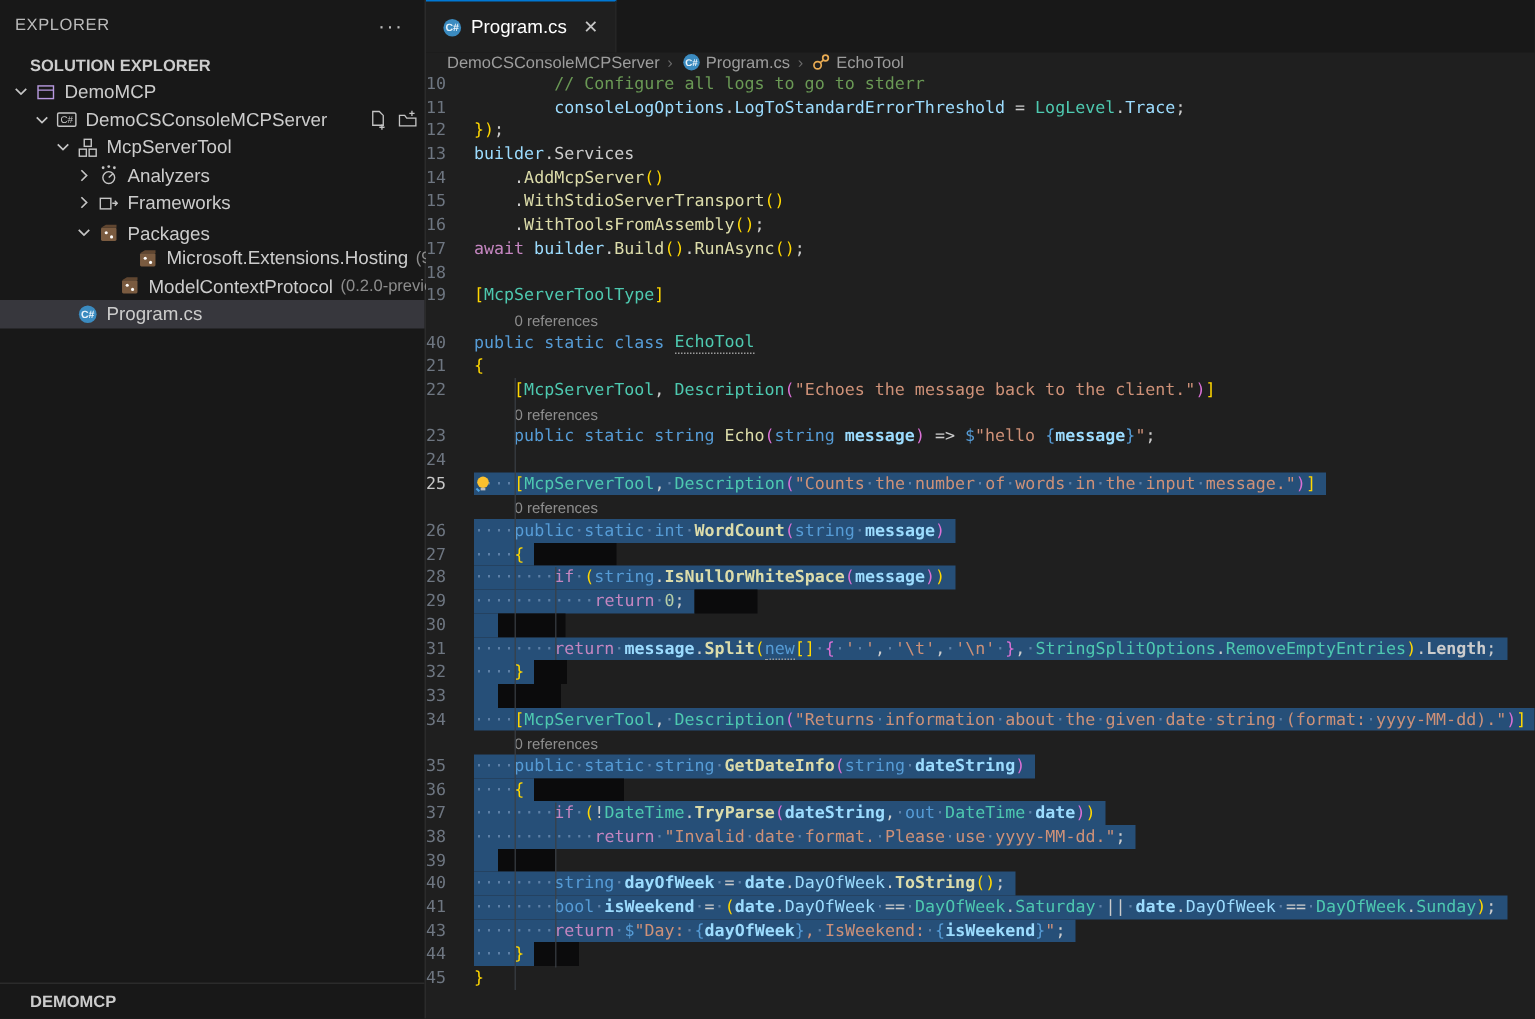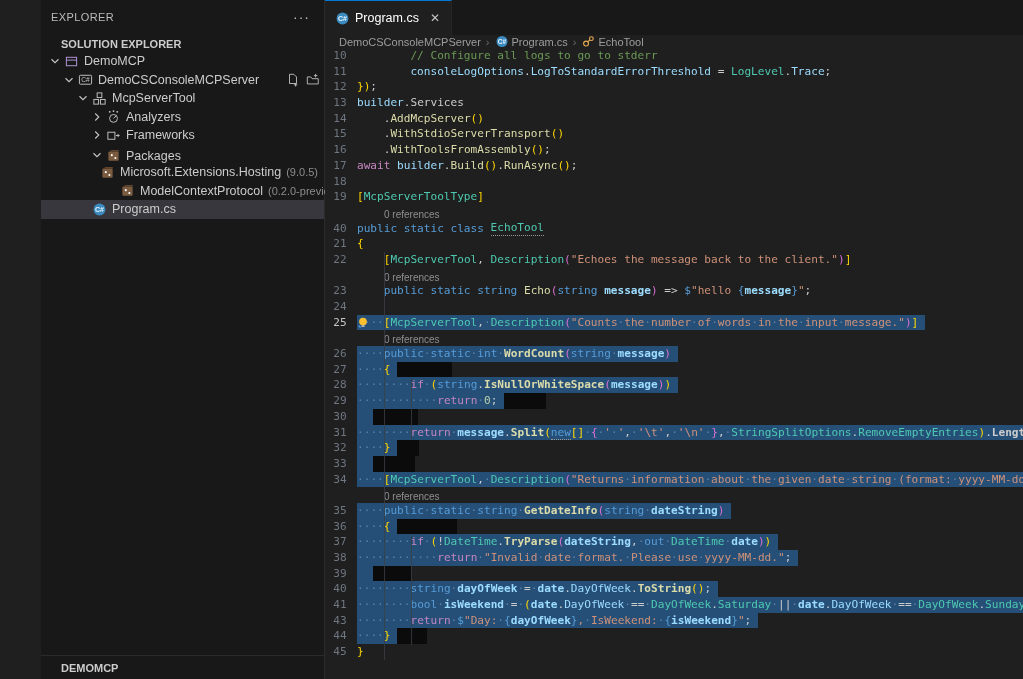--- a/index.html
+++ b/index.html
@@ -1,18 +1,18 @@
 <!DOCTYPE html>
 <html><head>
 <meta charset="utf-8">
 <style>
   html,body{margin:0;padding:0;background:#1f1f1f;}
   body{width:1023px;height:679px;overflow:hidden;position:relative;
        font-family:"Liberation Sans",sans-serif;-webkit-font-smoothing:antialiased;}
-  .app{position:absolute;inset:0;display:flex;margin-left:41px;}
+  .app{position:absolute;inset:0;display:flex;}
 
   
   .sidebar{width:283px;min-width:283px;background:#181818;border-right:1px solid #2b2b2b;
            display:flex;flex-direction:column;color:#cccccc;}
   .sb-title{height:34px;display:flex;align-items:center;padding:0 10px;justify-content:space-between;}
   .sb-title .lbl{font-size:11px;color:#bbbbbb;letter-spacing:.4px;}
   .sb-title .more{color:#bbbbbb;font-size:14px;letter-spacing:1px;cursor:pointer;padding:0 4px;}
   .sb-sec{height:17px;display:flex;align-items:center;font-size:11px;font-weight:bold;color:#cccccc;
           padding:0 4px;border-top:1px solid #2b2b2b00;}
   .sb-sec .chev{width:14px;height:14px;display:inline-flex;align-items:center;justify-content:center;margin-right:2px;}
@@ -40,21 +40,21 @@
                align-items:center;justify-content:center;border-radius:3px;cursor:pointer;}
   .crumbs{height:13px;display:flex;align-items:center;font-size:11px;color:#9d9d9d;padding-left:14px;}
   .crumb{display:inline-flex;align-items:center;cursor:pointer;}
   .crumb .cicon{width:14px;height:13px;display:inline-flex;align-items:center;justify-content:center;margin-right:3px;}
   .csep{color:#6a6a6a;margin:0 5px;font-size:11px;}
 
   
   .code{position:relative;flex:1;overflow:hidden;
         font-family:"DejaVu Sans Mono",monospace;font-size:11.1px;line-height:15.7px;}
   .row{display:flex;height:15.7px;white-space:pre;}
-  .gut{width:30px;min-width:30px;text-align:center;color:#6e7681;user-select:none;}
+  .gut{width:30px;min-width:30px;text-align:left;color:#6e7681;user-select:none;}
   .gut.cur{color:#c6c6c6;}
   .txt{margin-left:2px;position:relative;display:flex;align-items:flex-end;}
   .selwrap{background:#264f78;display:inline-block;padding-right:7px;height:15.7px;}
   .box{display:inline-block;background:#0b0b0c;height:15.7px;}
   .lens{color:#8f8f8f;font-size:10px;font-family:"Liberation Sans",sans-serif;position:relative;top:2px;}
   .t-kw{color:#569cd6}.t-ct{color:#c586c0}.t-st{color:#ce9178}.t-ty{color:#4ec9b0}
   .t-fn{color:#dcdcaa}.t-vr{color:#9cdcfe}.t-nm{color:#b5cea8}.t-df{color:#cccccc}
   .t-cm{color:#6a9955}.t-b1{color:#ffd700}.t-b2{color:#da70d6}
   .tb{font-weight:bold}.tu{border-bottom:1px dotted #9a9a9a;}
   .wsd{color:rgba(197,222,255,0.35);}
@@ -175,21 +175,21 @@
           <span class="ticon">
             <svg width="15" height="15" viewBox="0 0 16 16">
               <rect x="2.5" y="4" width="11" height="9.5" rx="1" fill="#7a5b40"></rect>
               <polygon points="2.5,4 6,2 13.5,2 13.5,4" fill="#604630"></polygon>
               <circle cx="6.2" cy="7.6" r="1.1" fill="#fff"></circle>
               <circle cx="10" cy="10.6" r="1.1" fill="#fff"></circle>
             </svg>
           </span>
           <span>Packages</span>
         </div>
-        <div class="trow" style="padding-left: 42px;">
+        <div class="trow" style="padding-left: 74px;">
           <span class="chev"></span>
           <span class="ticon">
             <svg width="15" height="15" viewBox="0 0 16 16">
               <rect x="2.5" y="4" width="11" height="9.5" rx="1" fill="#7a5b40"></rect>
               <polygon points="2.5,4 6,2 13.5,2 13.5,4" fill="#604630"></polygon>
               <circle cx="6.2" cy="7.6" r="1.1" fill="#fff"></circle>
               <circle cx="10" cy="10.6" r="1.1" fill="#fff"></circle>
             </svg>
           </span>
           <span>Microsoft.Extensions.Hosting</span>

